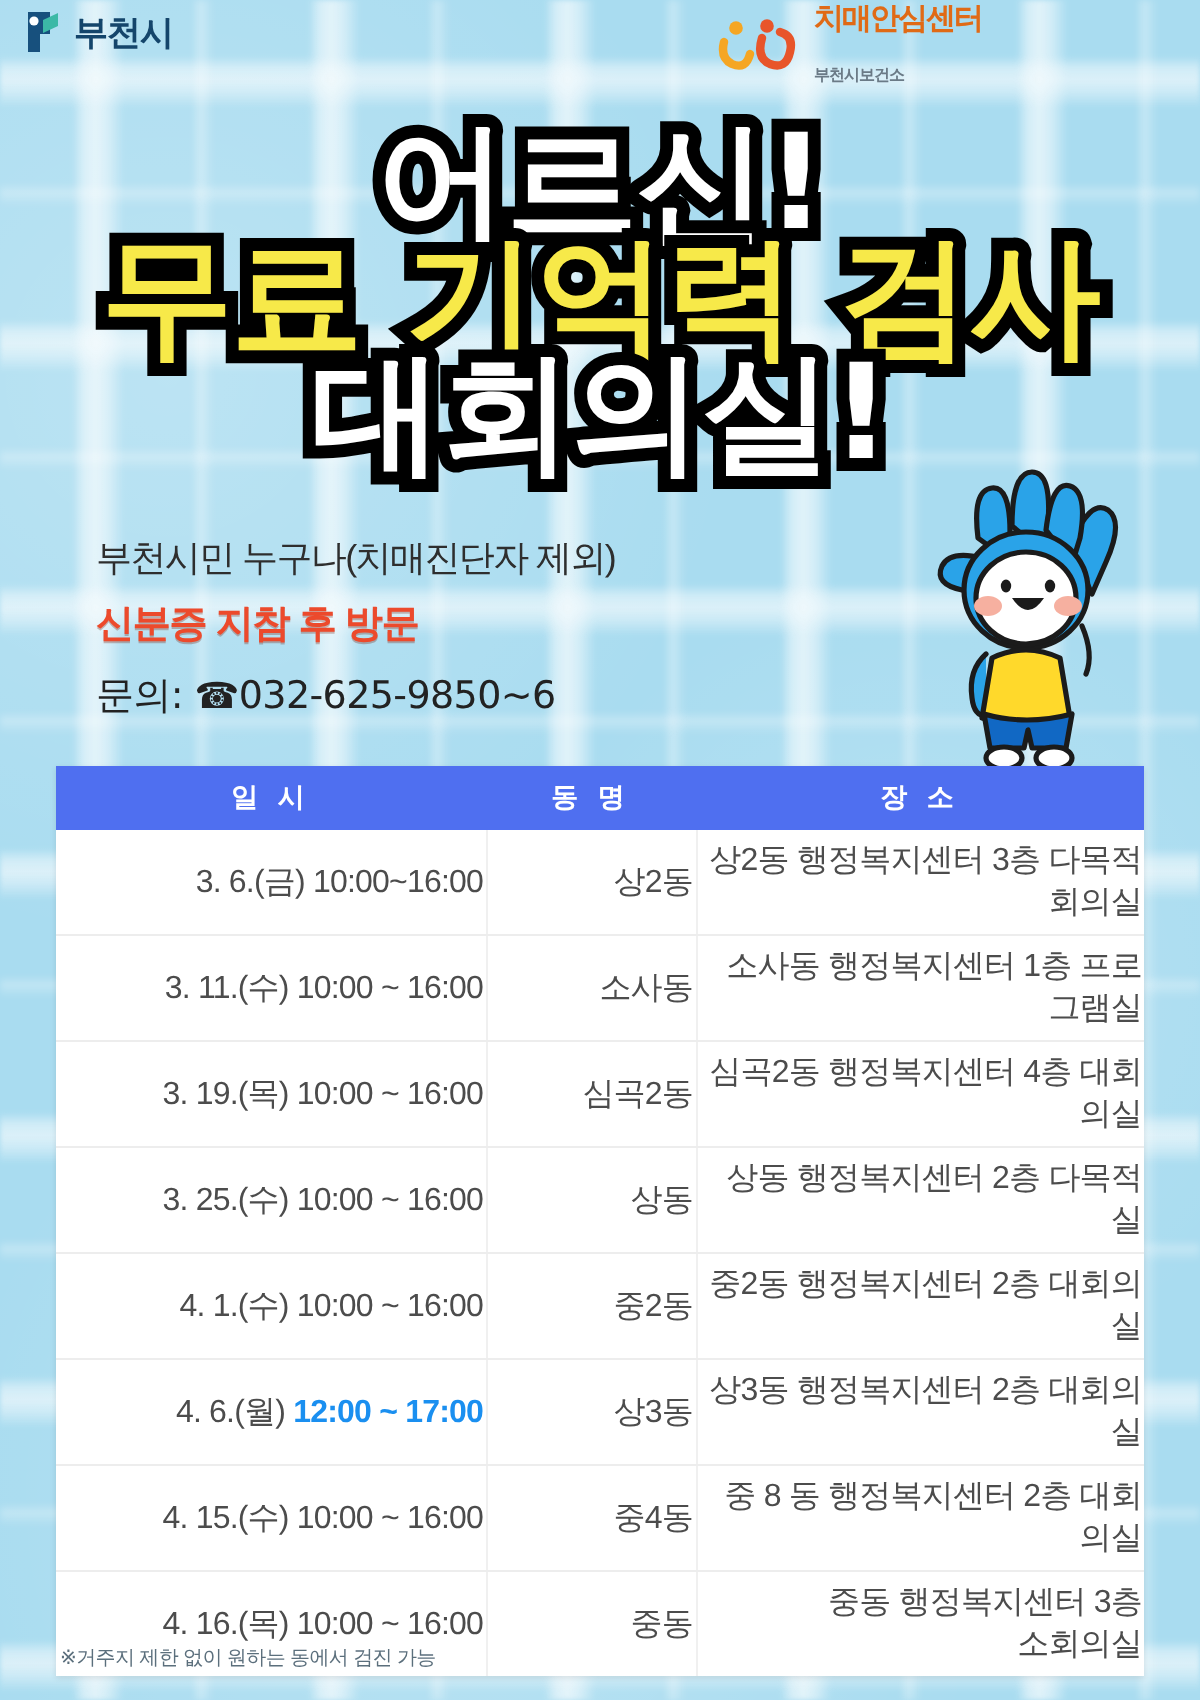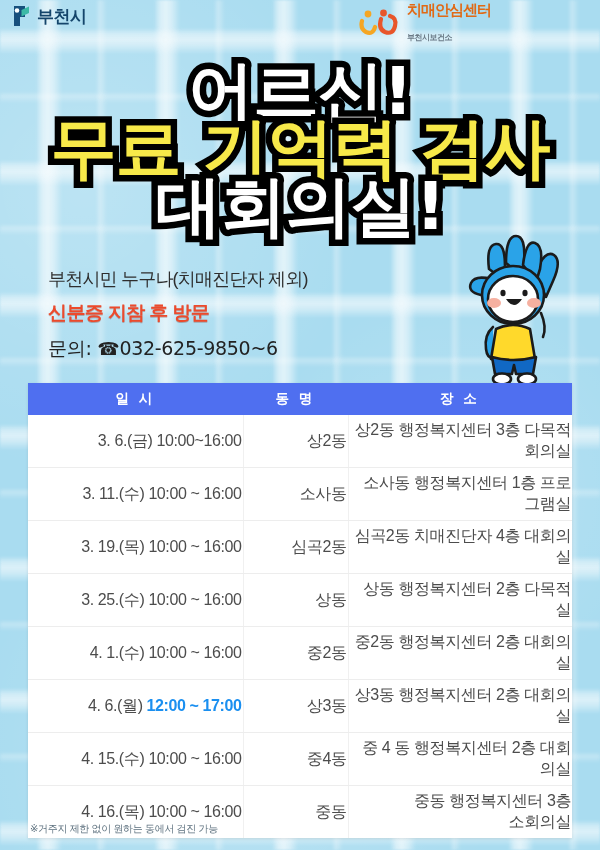--- a/index.html
+++ b/index.html
@@ -224,41 +224,41 @@
             <td>상2동 행정복지센터 3층 다목적회의실</td>
           </tr>
           <tr>
             <td class="c-date"><span>3. 11.(수) </span><span>10:00 ~ 16:00</span></td>
             <td class="c-dong">소사동</td>
             <td>소사동 행정복지센터 1층 프로그램실</td>
           </tr>
           <tr>
             <td class="c-date"><span>3. 19.(목) </span><span>10:00 ~ 16:00</span></td>
             <td class="c-dong">심곡2동</td>
-            <td>심곡2동 치매진단자 4층 대회의실</td>
+            <td>심곡2동 행정복지센터 4층 대회의실</td>
           </tr>
           <tr>
             <td class="c-date"><span>3. 25.(수) </span><span>10:00 ~ 16:00</span></td>
             <td class="c-dong">상동</td>
             <td>상동 행정복지센터 2층 다목적실</td>
           </tr>
           <tr>
             <td class="c-date"><span>4. 1.(수) </span><span>10:00 ~ 16:00</span></td>
             <td class="c-dong">중2동</td>
             <td>중2동 행정복지센터 2층 대회의실</td>
           </tr>
           <tr>
             <td class="c-date"><span>4. 6.(월) </span><span class="hl">12:00 ~ 17:00</span></td>
             <td class="c-dong">상3동</td>
             <td>상3동 행정복지센터 2층 대회의실</td>
           </tr>
           <tr>
             <td class="c-date"><span>4. 15.(수) </span><span>10:00 ~ 16:00</span></td>
             <td class="c-dong">중4동</td>
-            <td>중 4 동 행정복지센터 2층 대회의실</td>
+            <td>중 8 동 행정복지센터 2층 대회의실</td>
           </tr>
           <tr>
             <td class="c-date"><span>4. 16.(목) </span><span>10:00 ~ 16:00</span></td>
             <td class="c-dong">중동</td>
             <td>중동 행정복지센터 3층 소회의실</td>
           </tr>
         </tbody>
     </table>
   </div>
 

